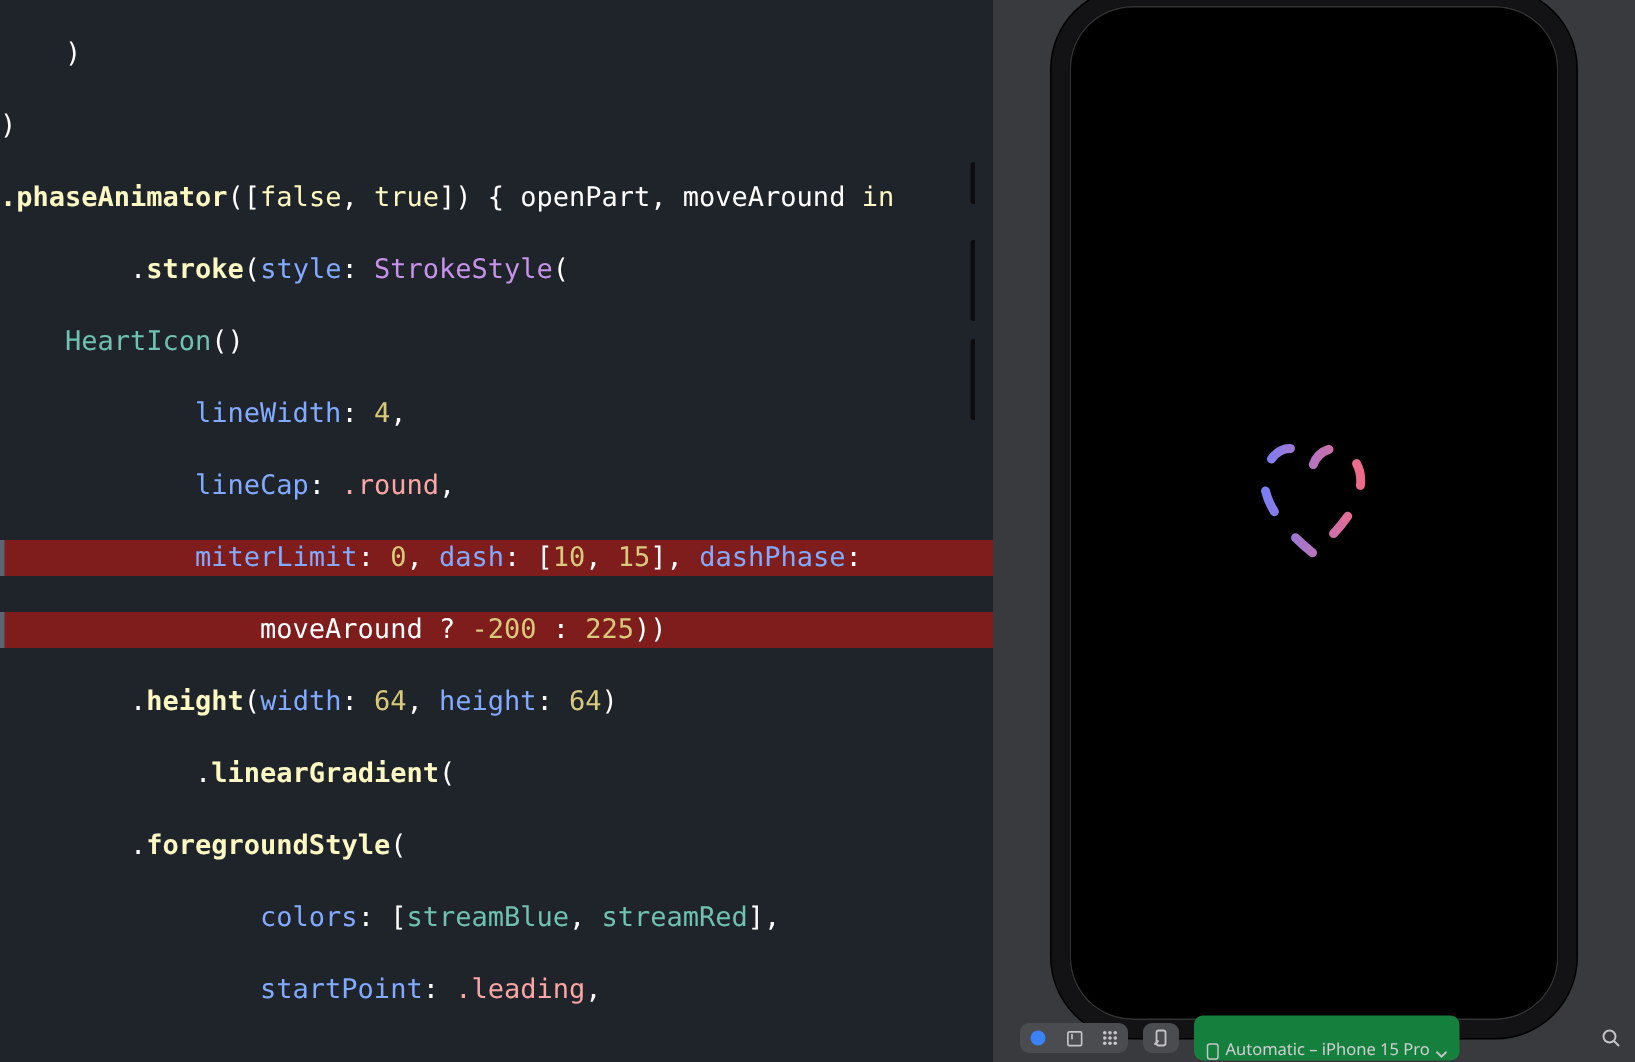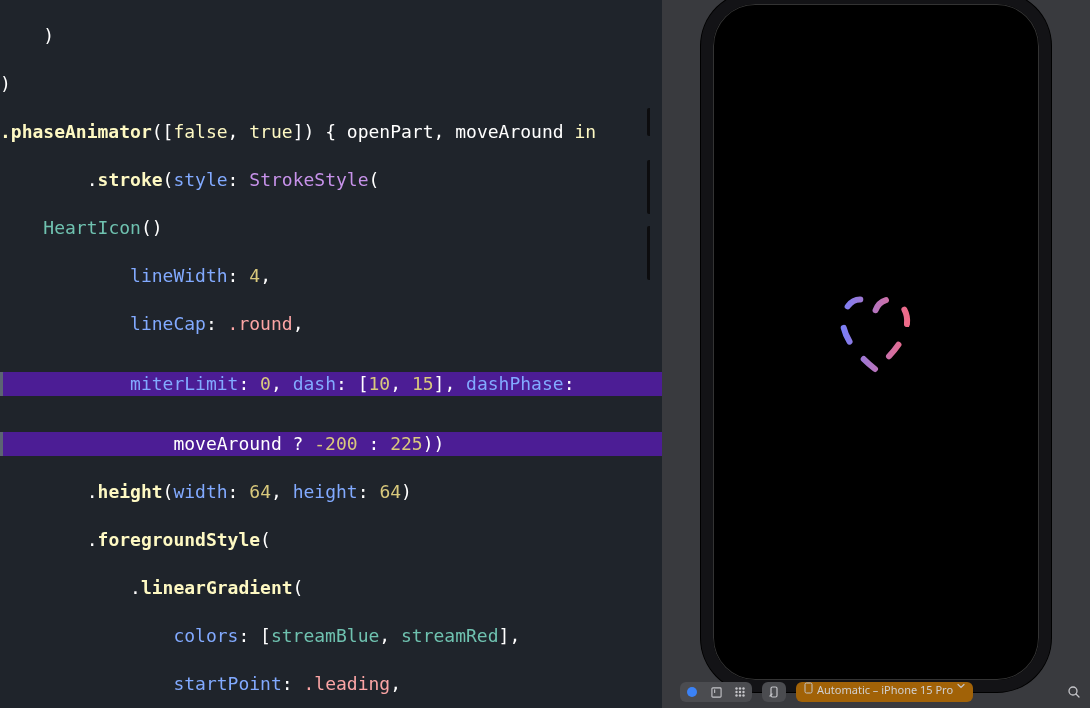--- a/index.html
+++ b/index.html
@@ -22,21 +22,21 @@
   position: relative;
   overflow: hidden;
 }
 .code {
   padding: 0;
   line-height: 24px;
   white-space: pre;
   font-weight: 500;
 }
 .line { height: 24px; }
-.hl { background: #4c1d95; position: relative; margin-top: 12px; }
+.hl { background: #7f1d1d; position: relative; }
 .hl::before {
   content: '';
   position: absolute;
   left: 0; top: 0; bottom: 0; width: 3px;
   background: #5b6473;
 }
 
 
 .kw { color: #fef9c3; } 
 .call { color: #fef9c3; font-weight: bold; } 
@@ -102,25 +102,25 @@
 .tb-btn {
   width: 24px;
   height: 20px;
   display: flex;
   align-items: center;
   justify-content: center;
   cursor: pointer;
 }
 .tb-btn svg { display: block; }
 .tb-device {
-  background: #a16207;
+  background: #15803d;
   border-radius: 6px;
-  height: 20px;
-  display: flex;
-  align-items: flex-start;
+  height: 30px;
+  display: flex;
+  align-items: flex-end;
   padding: 0 8px;
   gap: 4px;
   cursor: pointer;
 }
 .tb-spacer { flex: 0 0 8px; }
 .zoom {
   position: absolute;
   right: 6px;
   bottom: 6px;
   width: 20px;
@@ -139,22 +139,22 @@
 <div class="line">    <span>)</span></div>
 <div class="line"><span>)</span></div>
 <div class="line"><span class="call">.phaseAnimator</span>([<span class="kw">false</span>, <span class="kw">true</span>]) { <span>openPart</span>, <span>moveAround</span> <span class="kw">in</span></div>
 <div class="line">        .<span class="call">stroke</span>(<span class="param">style</span>: <span class="purpid">StrokeStyle</span>(</div>
 <div class="line">    <span class="tealname">HeartIcon</span>()</div>
 <div class="line">            <span class="param">lineWidth</span>: <span class="num">4</span>,</div>
 <div class="line">            <span class="param">lineCap</span>: <span class="enum">.round</span>,</div>
 <div class="line hl">            <span class="param">miterLimit</span>: <span class="num">0</span>, <span class="param">dash</span>: [<span class="num">10</span>, <span class="num">15</span>], <span class="param">dashPhase</span>:</div>
 <div class="line hl">                <span>moveAround</span> ? <span class="num">-200</span> : <span class="num">225</span>))</div>
 <div class="line">        .<span class="call">height</span>(<span class="param">width</span>: <span class="num">64</span>, <span class="param">height</span>: <span class="num">64</span>)</div>
+<div class="line">            .<span class="call">linearGradient</span>(</div>
 <div class="line">        .<span class="call">foregroundStyle</span>(</div>
-<div class="line">            .<span class="call">linearGradient</span>(</div>
 <div class="line">                <span class="param">colors</span>: [<span class="tealname">streamBlue</span>, <span class="tealname">streamRed</span>],</div>
 <div class="line">                <span class="param">startPoint</span>: <span class="enum">.leading</span>,</div>
 
 
 
 
 
 
 
 

